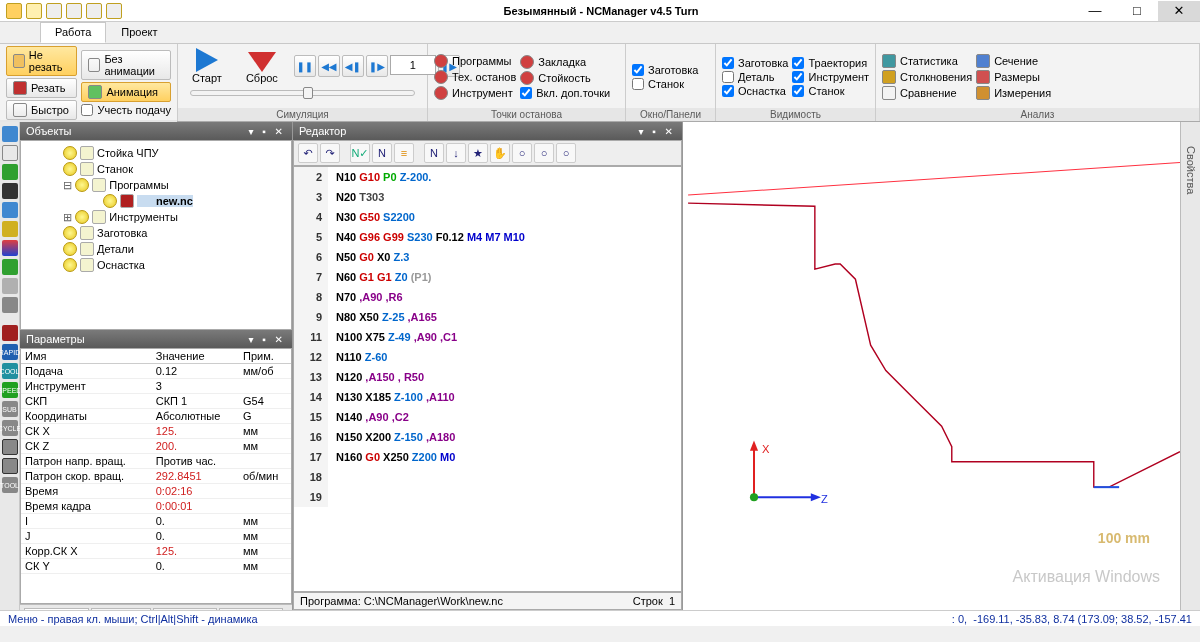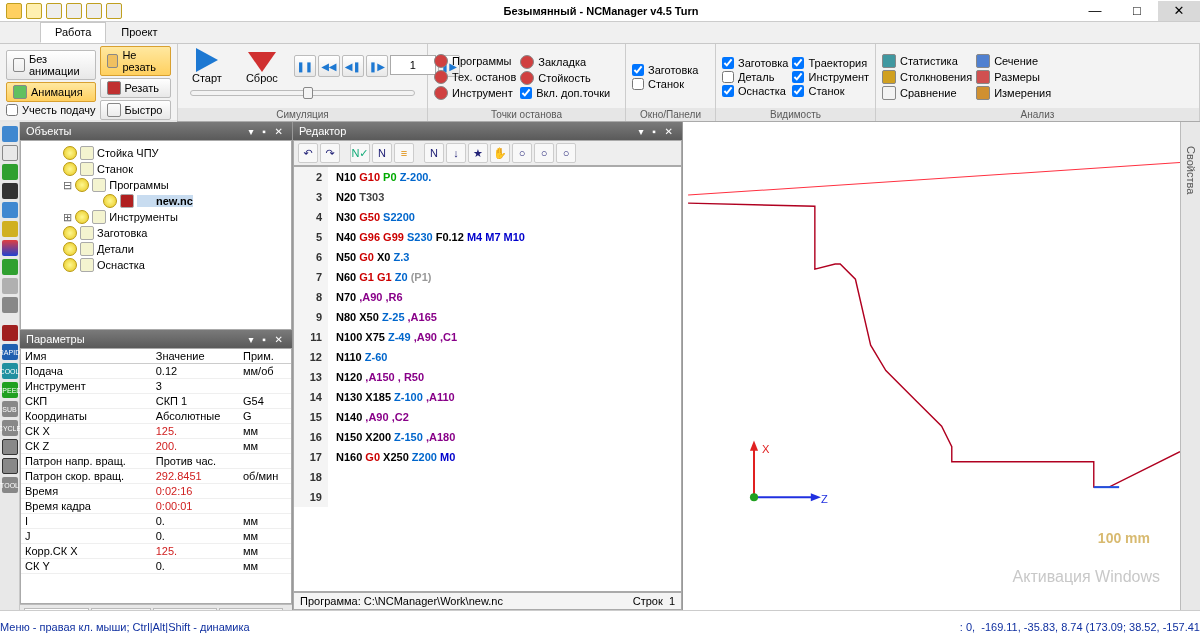--- a/index.html
+++ b/index.html
@@ -69,21 +69,21 @@
 .edstatus { height:18px; border:1px solid #aaa; background:#f4f4f4; display:flex; align-items:center; padding:0 6px; font-size:11px; }
 .slider { height:16px; background:linear-gradient(#66a848,#4a8a30); color:#fff; padding:0 6px; font-size:10px; display:flex; align-items:center; }
 .btabs { height:22px; background:#e8e8e8; border-top:1px solid #bbb; display:flex; align-items:center; gap:2px; padding:0 4px; }
 .btab { border:1px solid #bbb; padding:1px 7px; background:#f6f6f6; font-size:11px; }
 .btab.active { background:#fff; }
 
 .view3d { flex:1; background:#fff; position:relative; border-left:1px solid #999; }
 .rvbar { width:20px; background:#e8e8e8; border-left:1px solid #bbb; display:flex; flex-direction:column; align-items:center; padding-top:24px; }
 .rvlbl { writing-mode:vertical-rl; color:#555; font-size:11px; }
 
-.statusbar { position:absolute; bottom:0; left:0; right:0; height:32px; background:#fff; border-top:1px solid #ccc; display:flex; align-items:center; padding:0 0; font-size:11px; color:#1030a0; }
+.statusbar { position:absolute; bottom:16px; left:0; right:0; height:16px; background:#fff; border-top:1px solid #ccc; display:flex; align-items:center; padding:0 8px; font-size:11px; color:#1030a0; }
 .statusbar .coords { margin-left:auto; color:#1030a0; }
 .watermark { position:absolute; right:20px; bottom:40px; color:#c8c8c8; font-size:16px; }
 .scale { position:absolute; right:30px; bottom:80px; color:#d8ba70; font-size:14px; font-weight:bold;}
 svg.tpath { position:absolute; inset:0; }
 </style>
 </head>
 <body>
 
 <div class="titlebar">
   <div class="qat">
@@ -104,46 +104,46 @@
 
 <div class="ribtabs">
   <div class="ribtab active">Работа</div>
   <div class="ribtab">Проект</div>
 </div>
 
 <div class="ribbon">
   <div class="rgroup" style="width:178px">
     <div class="rgroup-body">
       <div class="rcol">
+        <div class="rbtn press">
+            <span class="tb-icn" style="background:#f0c060"></span>
+            <span>Не резать</span>
+          </div>
+        <div class="rbtn">
+            <span class="tb-icn" style="background:#c03030"></span>
+            <span>Резать</span>
+          </div>
+        <div class="rbtn">
+            <span class="tb-icn"></span>
+            <span>Быстро</span>
+          </div>
+      </div>
+      <div class="rcol">
         <div class="rbtn">
             <span class="tb-icn"></span>
             <span>Без анимации</span>
           </div>
         <div class="rbtn press">
             <span class="tb-icn" style="background:#60c060"></span>
             <span>Анимация</span>
           </div>
         <label class="chk">
             <input type="checkbox" style="">
             <span>Учесть подачу</span>
           </label>
-      </div>
-      <div class="rcol">
-        <div class="rbtn press">
-            <span class="tb-icn" style="background:#f0c060"></span>
-            <span>Не резать</span>
-          </div>
-        <div class="rbtn">
-            <span class="tb-icn" style="background:#c03030"></span>
-            <span>Резать</span>
-          </div>
-        <div class="rbtn">
-            <span class="tb-icn"></span>
-            <span>Быстро</span>
-          </div>
       </div>
     </div>
     <div class="rgroup-lbl">Режимы</div>
   </div>
 
   <div class="rgroup" style="width:250px">
     <div class="rgroup-body" style="flex-direction:column;align-items:stretch;gap:2px">
       <div style="display:flex;align-items:center;gap:8px">
         <div class="bigbtn">
             <div class="play-icn"></div>

